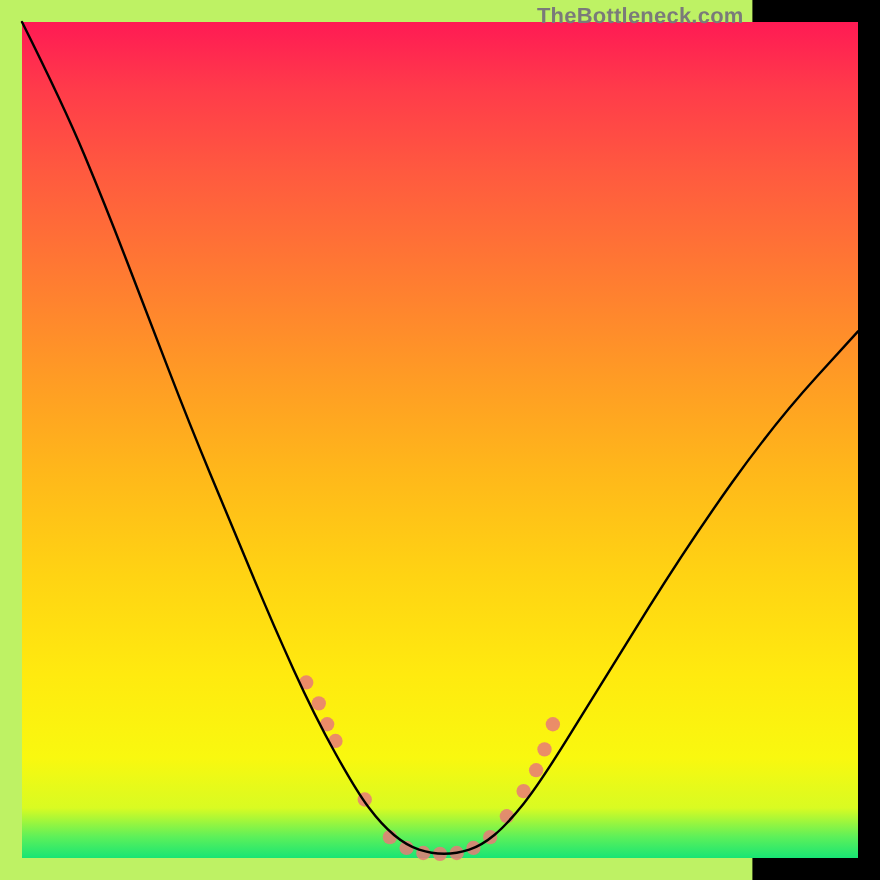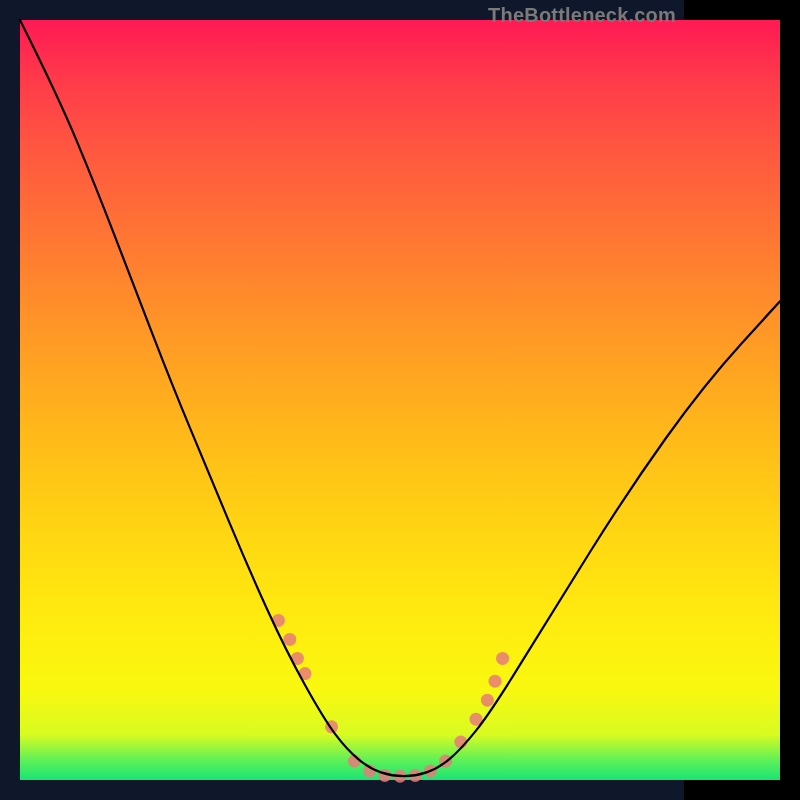--- a/index.html
+++ b/index.html
@@ -10,21 +10,21 @@
     overflow: hidden;
     background: #000;
     font-family: Arial, Helvetica, sans-serif;
   }
   .frame {
     position: absolute;
     left: 0;
     top: 0;
     width: 684px;
     height: 800px;
-    background: #0f172a;
+    background: #bef264;
   }
   .plot-area {
     position: absolute;
     left: 20px;
     top: 20px;
     width: 760px;
     height: 760px;
     background: linear-gradient(to bottom,
       #ff1a54 0%,
       #ff3b4a 8%,

